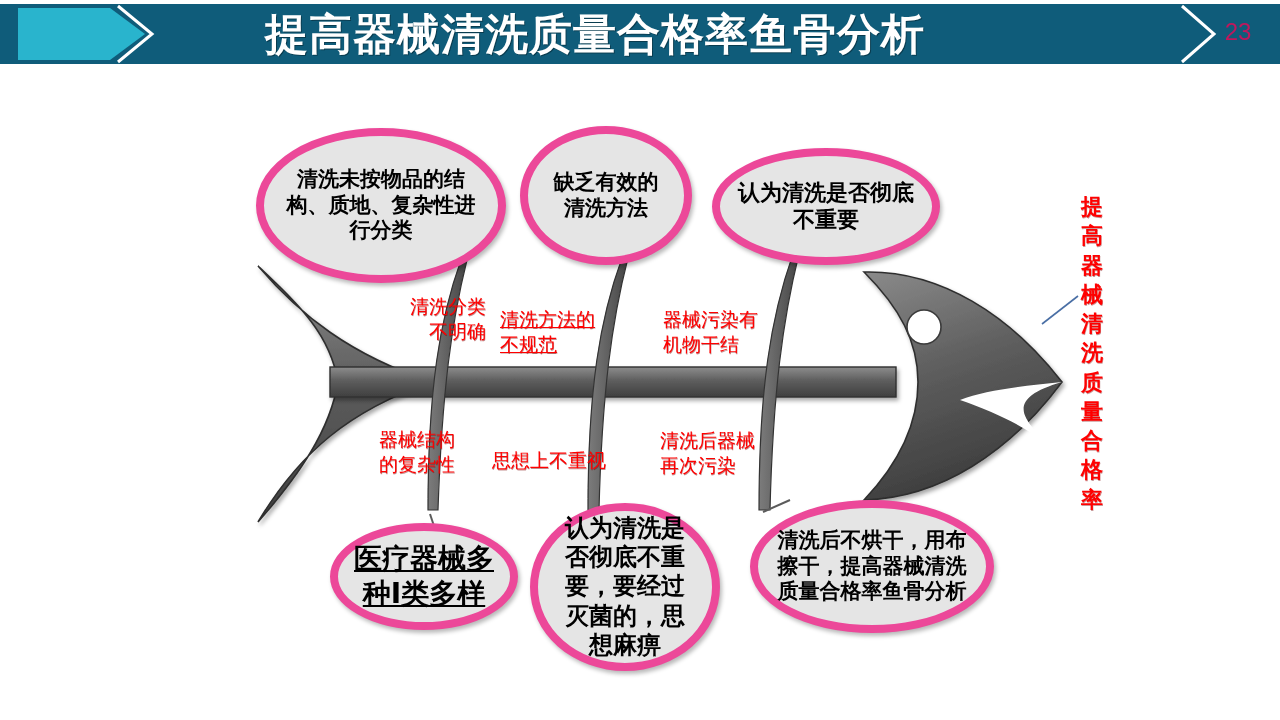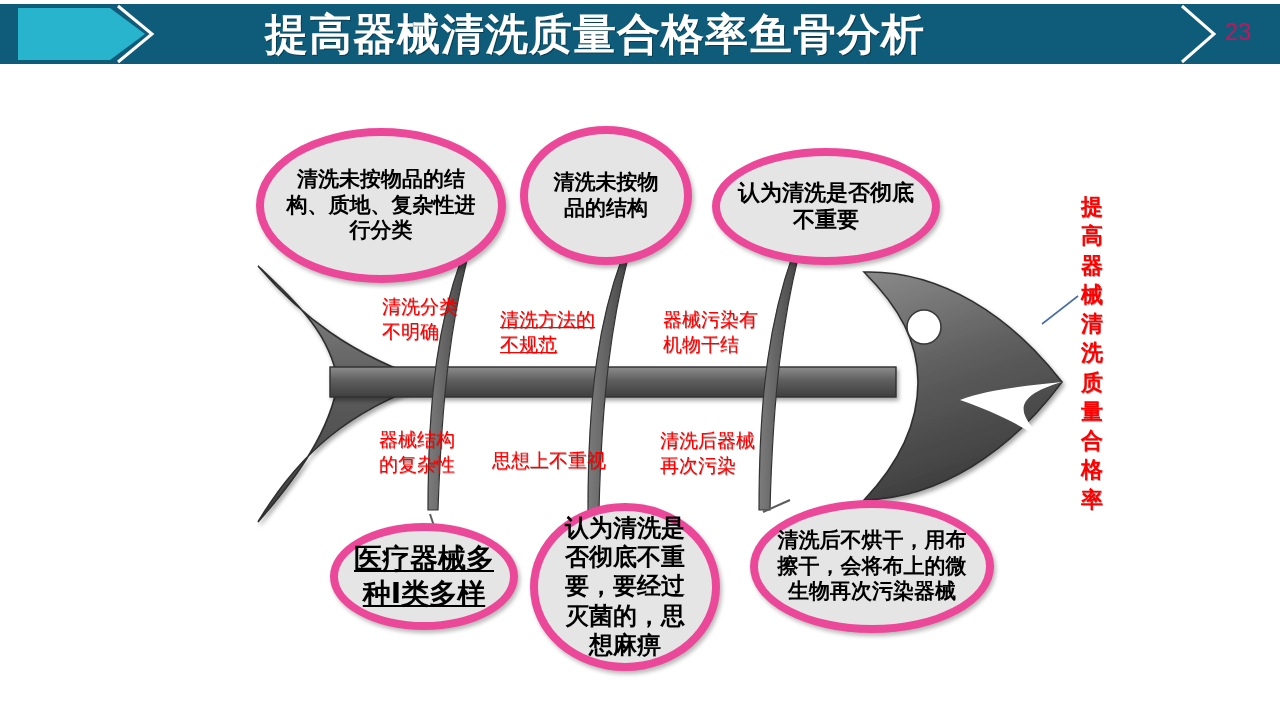--- a/index.html
+++ b/index.html
@@ -91,21 +91,21 @@
   
   .sub-label {
     position: absolute;
     color: #ff0000;
     font-size: 19px;
     font-family: "DejaVu Sans", "Liberation Sans", sans-serif;
     line-height: 1.3;
     white-space: pre-line;
     text-shadow: 0.5px 0.5px 0 rgba(120,0,0,0.45);
   }
-  #sub-1 { left: 382px; top: 224px; width: 120px; text-align: left; }
+  #sub-1 { left: 366px; top: 224px; width: 120px; text-align: right; }
   #sub-2 { left: 500px; top: 237px; width: 130px; text-align: left; text-decoration: underline; }
   #sub-3 { left: 663px; top: 237px; width: 130px; text-align: left; }
   #sub-4 { left: 362px; top: 357px; width: 110px; text-align: center; }
   #sub-5 { left: 492px; top: 378px; width: 150px; text-align: left; }
   #sub-6 { left: 660px; top: 358px; width: 140px; text-align: left; }
 
   
   #effect-label {
     position: absolute;
     left: 1072px;
@@ -193,33 +193,33 @@
     <line x1="812" y1="192" x2="796" y2="188" stroke="#5b5b5b" stroke-width="2"></line>
     <line x1="430" y1="444" x2="434" y2="456" stroke="#5b5b5b" stroke-width="2"></line>
     <line x1="592" y1="442" x2="608" y2="436" stroke="#5b5b5b" stroke-width="2"></line>
     <line x1="763" y1="442" x2="790" y2="430" stroke="#5b5b5b" stroke-width="2"></line>
   </svg>
 
   <div class="cause-bubble" id="bubble-1">
     <span>清洗未按物品的结构、质地、复杂性进行分类</span>
   </div>
   <div class="cause-bubble" id="bubble-2">
-    <span>清洗未按物品的结构</span>
+    <span>缺乏有效的清洗方法</span>
   </div>
   <div class="cause-bubble" id="bubble-3">
     <span>认为清洗是否彻底不重要</span>
   </div>
   <div class="cause-bubble" id="bubble-4">
     <span>医疗器械多种I类多样</span>
   </div>
   <div class="cause-bubble" id="bubble-5">
     <span>认为清洗是否彻底不重要，要经过灭菌的，思想麻痹</span>
   </div>
   <div class="cause-bubble" id="bubble-6">
-    <span>清洗后不烘干，用布擦干，会将布上的微生物再次污染器械</span>
+    <span>清洗后不烘干，用布擦干，提高器械清洗质量合格率鱼骨分析</span>
   </div>
 
   <div class="sub-label" id="sub-1">清洗分类
 不明确</div>
   <div class="sub-label" id="sub-2">清洗方法的
 不规范</div>
   <div class="sub-label" id="sub-3">器械污染有
 机物干结</div>
   <div class="sub-label" id="sub-4">器械结构
 的复杂性</div>

